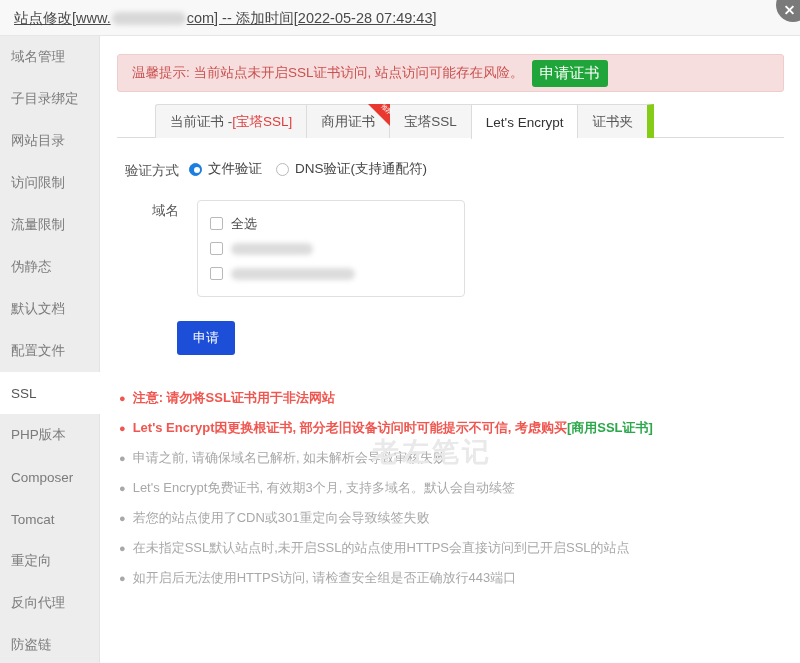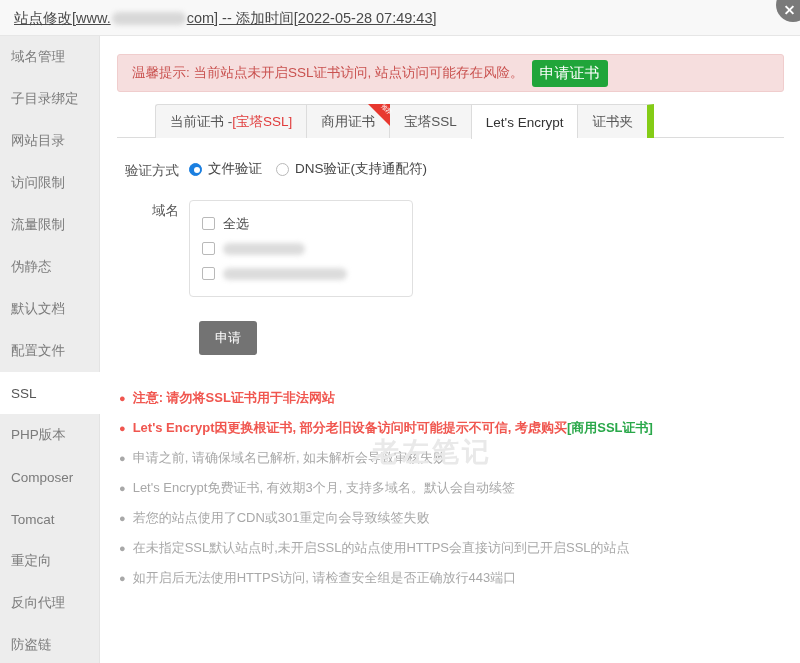--- a/index.html
+++ b/index.html
@@ -197,26 +197,27 @@
   .radio-dot.on::after {
     content: "";
     position: absolute; left: 3.5px; top: 3.5px;
     width: 6px; height: 6px;
     border-radius: 50%;
     background: #ffffff;
   }
 
   
   .domain-box {
-    width: 224px;
+    width: 268px;
     min-height: 94px;
     border: 1px solid #e0e0e0;
     border-radius: 4px;
     background: #ffffff;
     padding: 10px 12px;
+    margin-left: 8px;
   }
   .dm-row {
     display: flex; align-items: center;
     height: 25px;
     cursor: pointer;
   }
   .cbox {
     width: 13px; height: 13px;
     border: 1px solid #b9b9b9;
     border-radius: 2px;
@@ -228,23 +229,23 @@
   .dm-redact {
     height: 12px;
     background: #dcdcdc;
     border-radius: 6px;
     filter: blur(2.5px);
   }
   .dm-redact.w1 { width: 82px; }
   .dm-redact.w2 { width: 124px; }
 
   .apply-btn {
-    margin-left: 82px;
+    margin-left: 60px;
     margin-top: 4px;
-    background: #737373;
+    background: #1d4ed8;
     color: #ffffff;
     border: none;
     border-radius: 3px;
     font-size: 13px;
     padding: 8px 16px;
     cursor: pointer;
     font-family: Liberation Sans, sans-serif;
   }
 
   

